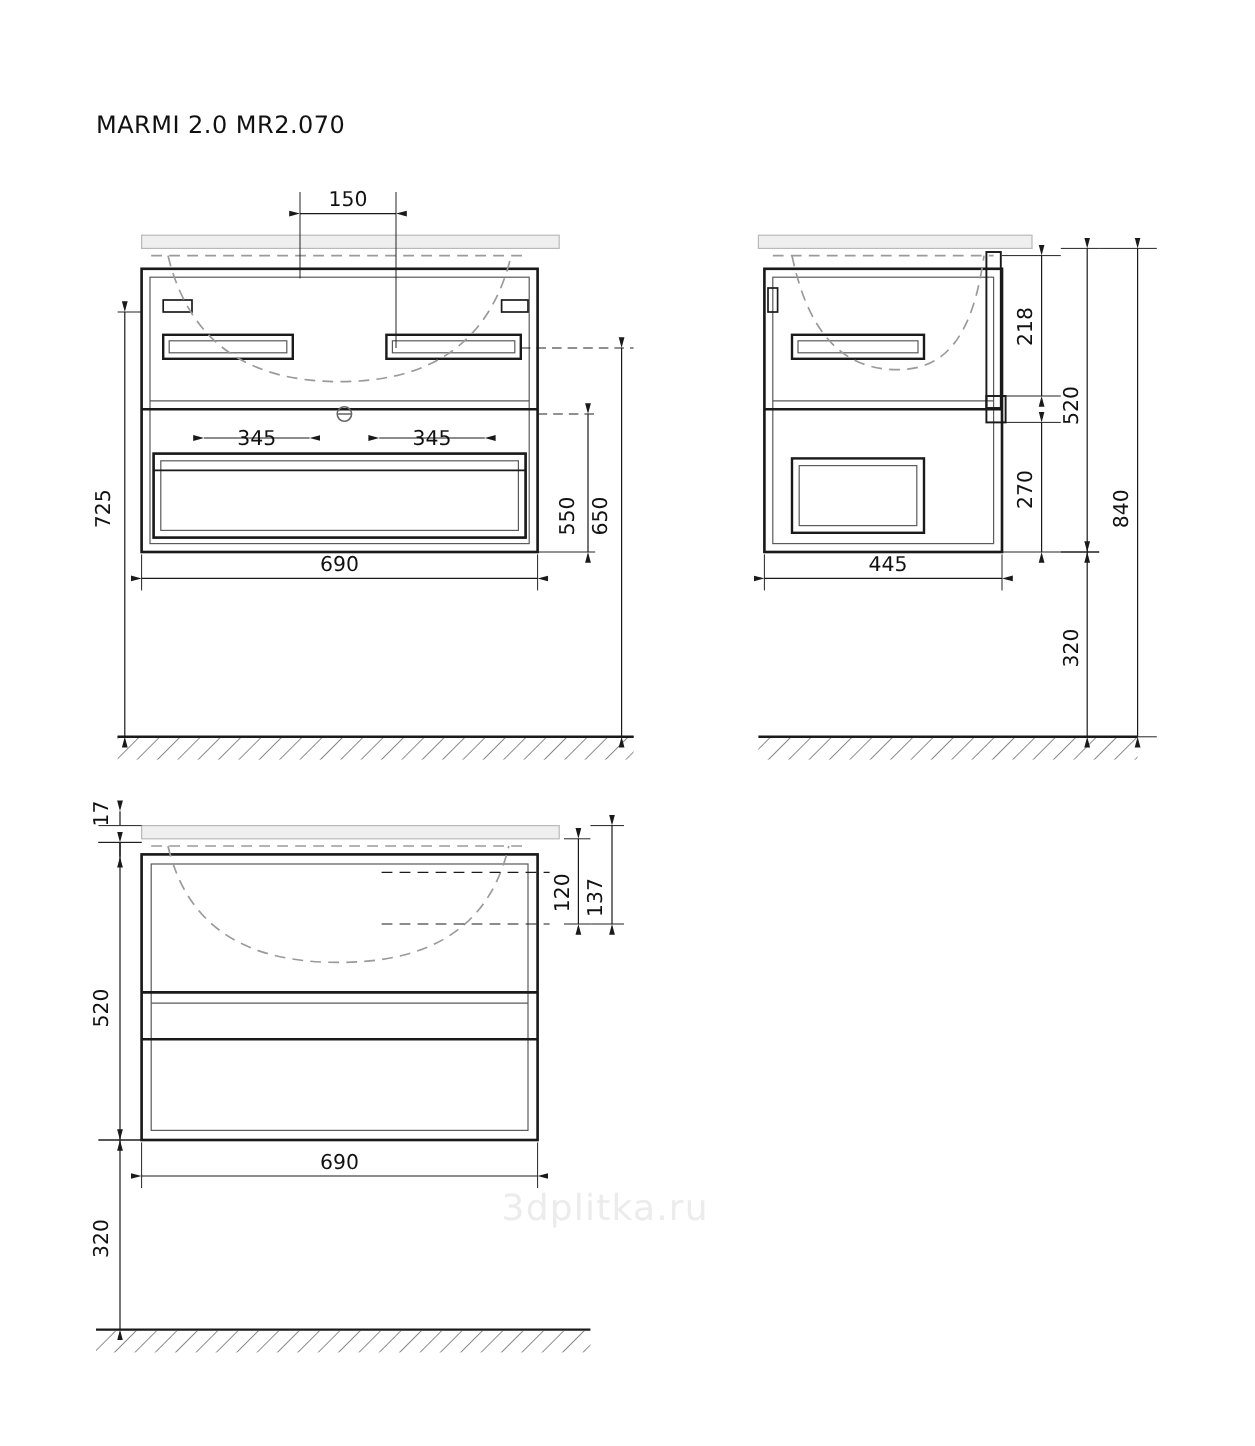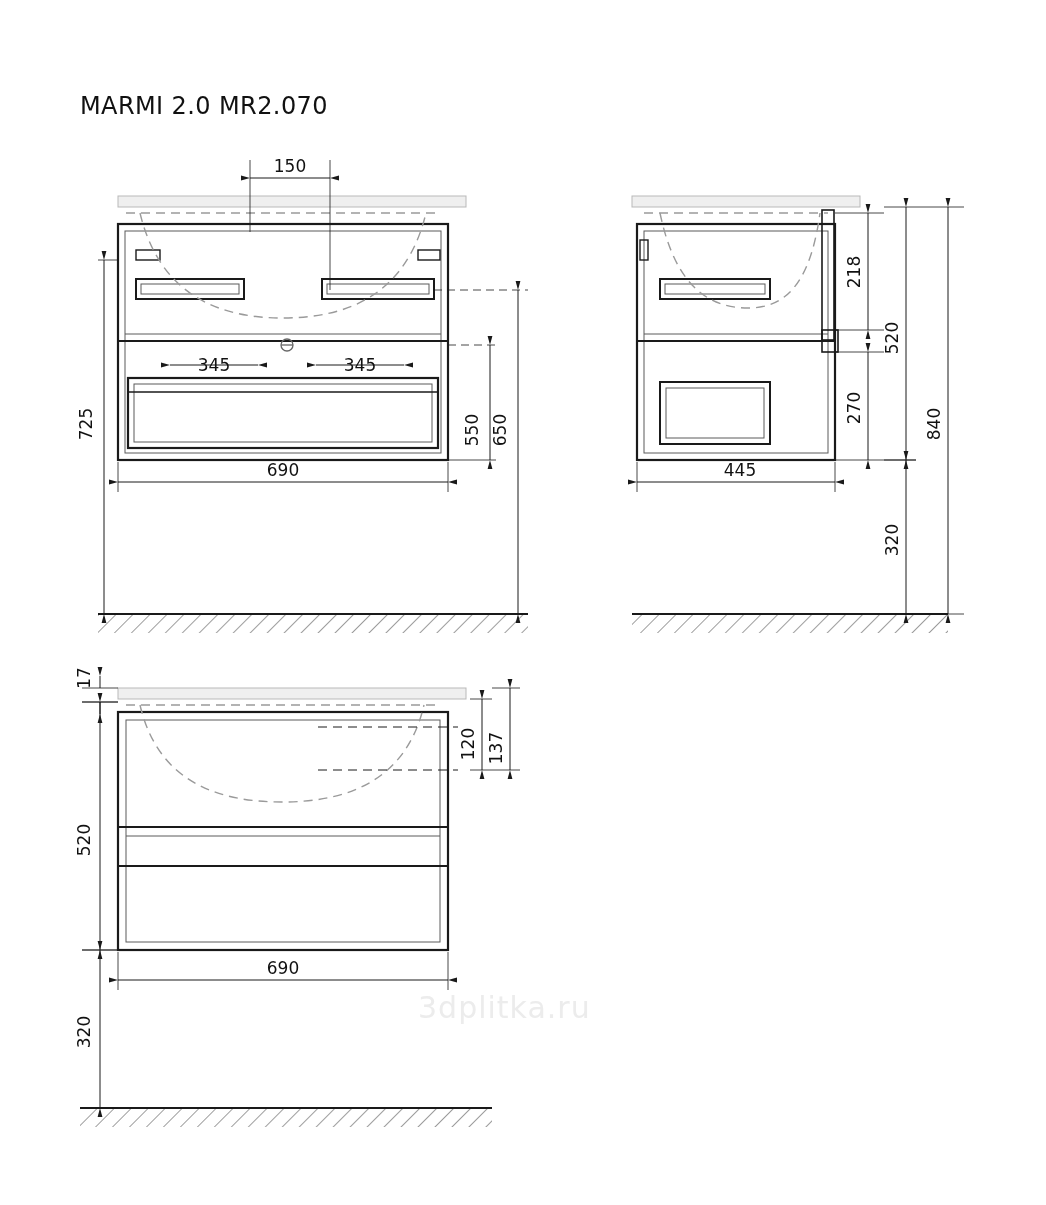--- a/index.html
+++ b/index.html
@@ -18,21 +18,21 @@
   #sheet {
     position: absolute;
     left: 0; top: 0;
     width: 1046px;
     height: 1205px;
   }
   .title {
     position: absolute;
     left: 80px;
     top: 92px;
-    font-size: 24px;
+    font-size: 20px;
     letter-spacing: 0.4px;
     color: #111;
     white-space: nowrap;
   }
   .watermark {
     position: absolute;
     left: 418px;
     top: 990px;
     font-size: 30px;
     color: #ececec;

